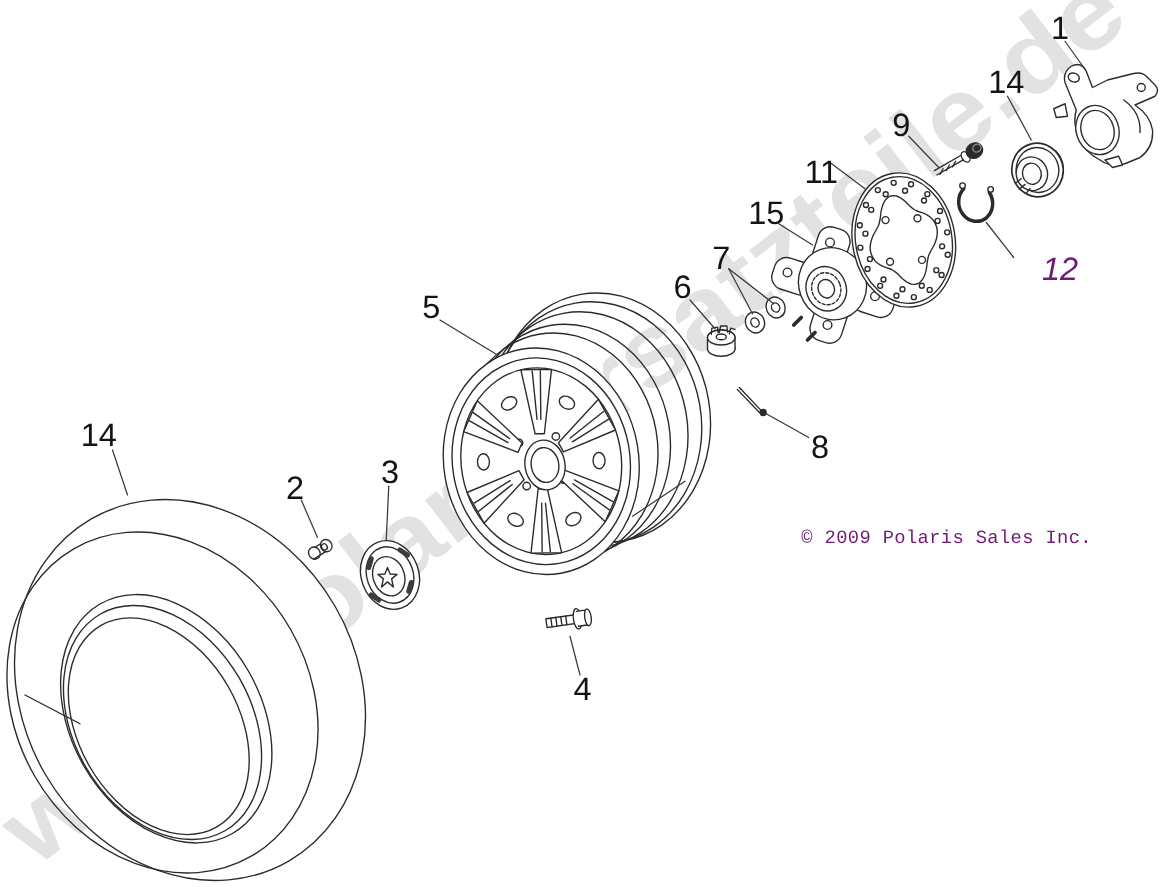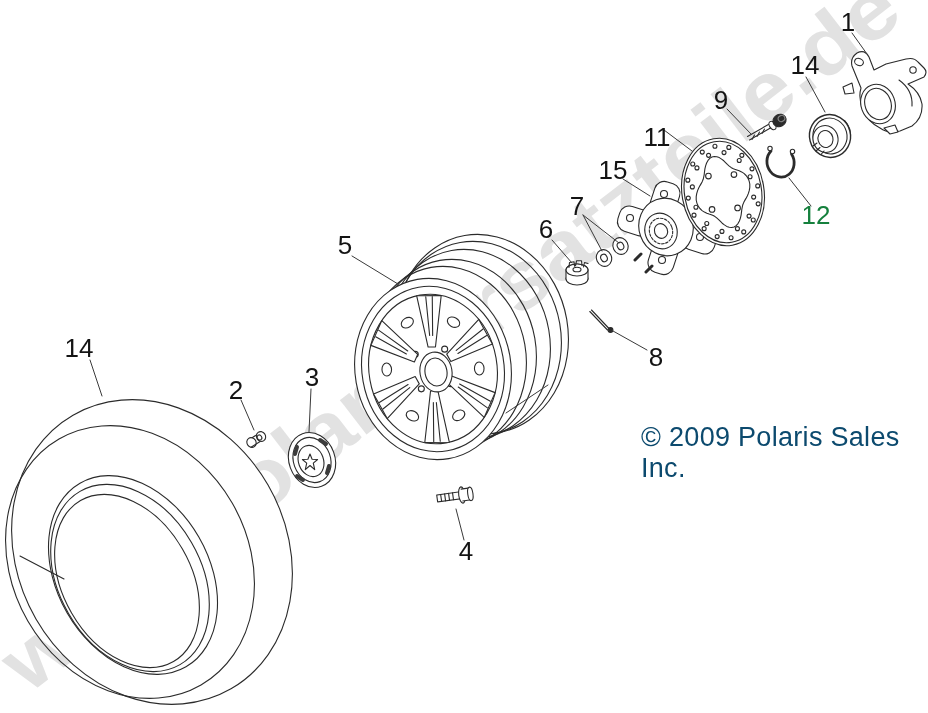--- a/index.html
+++ b/index.html
@@ -2,22 +2,22 @@
 <html><head>
 <meta charset="utf-8">
 <style>
   html,body{margin:0;padding:0;background:#fff;}
   .canvas{position:relative;width:928px;height:713px;background:#ffffff;overflow:hidden;
           font-family:"Liberation Sans",sans-serif;}
   #art{position:absolute;left:0;top:0;}
   #wm{font-family:"Liberation Sans",sans-serif;font-weight:bold;}
   .callout{position:absolute;transform:translate(-50%,-50%);font-size:26px;color:#141414;
            font-family:"Liberation Sans",sans-serif;line-height:1;user-select:none;}
-  .copyright{position:absolute;left:641px;top:422px;font-size:27px;color:#0c4a6e;
-             letter-spacing:.3px;font-family:Liberation Sans, sans-serif;}
+  .copyright{position:absolute;left:641px;top:422px;font-size:15px;color:#701a75;
+             letter-spacing:.3px;font-family:Liberation Mono, monospace;}
 </style>
 </head>
 <body>
 
 <div class="canvas">
 
   <svg id="art" width="928" height="713" viewBox="0 0 928 713" fill="none" stroke="#2b2b2b" stroke-width="1.1" stroke-linecap="round" stroke-linejoin="round">
 
     <text id="wm" x="28" y="695" font-size="82" stroke="none" textLength="1108" lengthAdjust="spacingAndGlyphs" transform="rotate(-37.6 28 695)" fill="#e2e2e2">www.polarisersatzteile.de</text>
 
@@ -231,19 +231,19 @@
       <div class="callout" style="left: 236px; top: 390px; color: rgb(20, 20, 20);">2</div>
       <div class="callout" style="left: 312px; top: 377px; color: rgb(20, 20, 20);">3</div>
       <div class="callout" style="left: 466px; top: 551px; color: rgb(20, 20, 20);">4</div>
       <div class="callout" style="left: 345px; top: 245px; color: rgb(20, 20, 20);">5</div>
       <div class="callout" style="left: 546px; top: 229px; color: rgb(20, 20, 20);">6</div>
       <div class="callout" style="left: 577px; top: 206px; color: rgb(20, 20, 20);">7</div>
       <div class="callout" style="left: 656px; top: 357px; color: rgb(20, 20, 20);">8</div>
       <div class="callout" style="left: 721px; top: 100px; color: rgb(20, 20, 20);">9</div>
       <div class="callout" style="left: 613px; top: 170px; color: rgb(20, 20, 20);">15</div>
       <div class="callout" style="left: 657px; top: 120px; color: rgb(20, 20, 20); margin-top: 17px;">11</div>
-      <div class="callout" style="left: 816px; top: 215px; color: #15803d;">12</div>
+      <div class="callout" style="left: 848px; top: 215px; color: #701a75; font-style: italic;">12</div>
       <div class="callout" style="left: 805px; top: 65px; color: rgb(20, 20, 20);">14</div>
       <div class="callout" style="left: 79px; top: 348px; color: rgb(20, 20, 20);">14</div>
     </div>
 
   <div class="copyright">© 2009 Polaris Sales Inc.</div>
 </div>
 
 </body></html>

